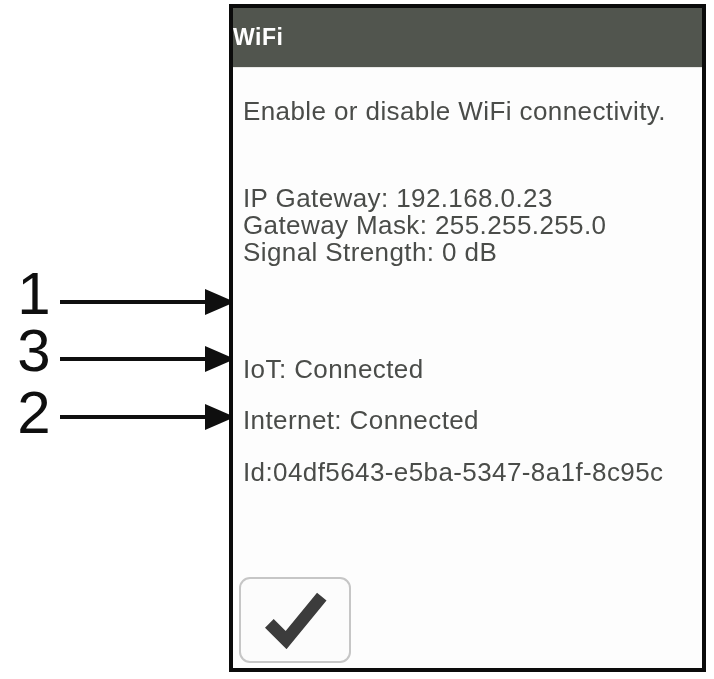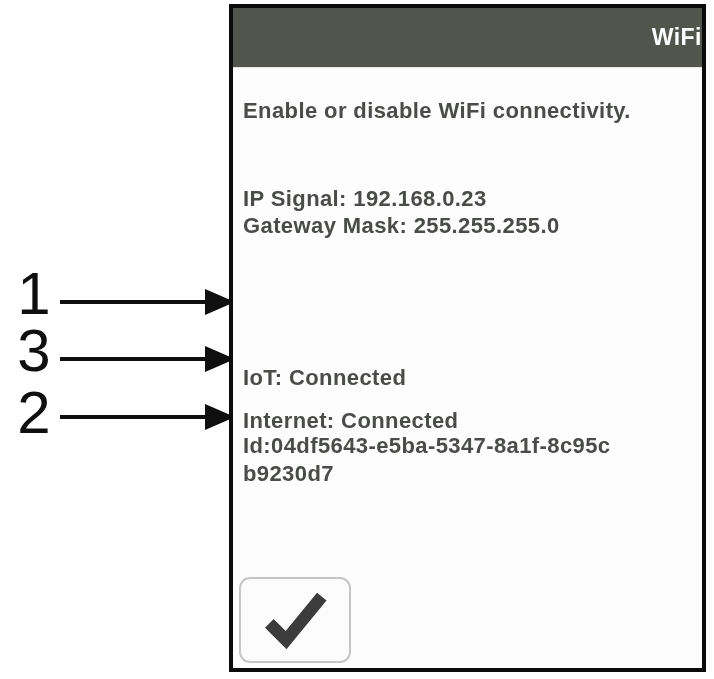--- a/index.html
+++ b/index.html
@@ -49,43 +49,43 @@
   }
   .titlebar {
     position: absolute;
     left: 0; top: 0;
     width: 100%;
     height: 59px;
     background: #51554e;
     border-bottom: 1px solid #e8e8e6;
     display: flex;
     align-items: center;
-    justify-content: flex-end;
+    justify-content: flex-start;
   }
   .titlebar span {
     color: #ffffff;
     font-size: 23px;
     font-weight: 700;
     letter-spacing: 0.5px;
   }
 
   .txt {
     position: absolute;
     left: 10px;
     right: 6px;
     color: #4a4c49;
-    font-size: 22px;
-    font-weight: 700;
+    font-size: 26px;
+    font-weight: 400;
     letter-spacing: 0.4px;
   }
   .desc      { top: 89px;  line-height: 28px; }
   .netblock  { top: 177px; line-height: 27px; }
-  .iot-line  { top: 356px; line-height: 27px; }
+  .iot-line  { top: 348px; line-height: 27px; }
   .inet-line { top: 399px; line-height: 27px; }
-  .idblock   { top: 424px; line-height: 28px; }
+  .idblock   { top: 450px; line-height: 28px; }
 
   .confirm-btn {
     position: absolute;
     left: 6px;
     top: 569px;
     width: 112px;
     height: 86px;
     background: #fcfcfc;
     border: 2px solid #c6c6c6;
     border-radius: 11px;
@@ -116,31 +116,31 @@
 
   <div class="panel">
 
     <div class="titlebar">
       <span>WiFi</span>
     </div>
 
     <div class="txt desc">Enable or disable WiFi connectivity.</div>
 
     <div class="txt netblock">
-      <div>IP Signal: 192.168.0.23</div>
+      <div>IP Gateway: 192.168.0.23</div>
       <div>Gateway Mask: 255.255.255.0</div>
+      <div>Signal Strength: 0 dB</div>
     </div>
 
     <div class="txt iot-line">IoT: Connected</div>
 
     <div class="txt inet-line">Internet: Connected</div>
 
     <div class="txt idblock">
       <div>Id:04df5643-e5ba-5347-8a1f-8c95c</div>
-      <div>b9230d7</div>
     </div>
 
     <button class="confirm-btn">
       <svg width="72" height="58" viewBox="0 0 64 52" aria-hidden="true">
         <path d="M9 29 L24 44 L56 5" fill="none" stroke="#3c3c3c" stroke-width="11" stroke-linecap="butt" stroke-linejoin="miter"></path>
       </svg>
     </button>
 
   </div>
 </div>

